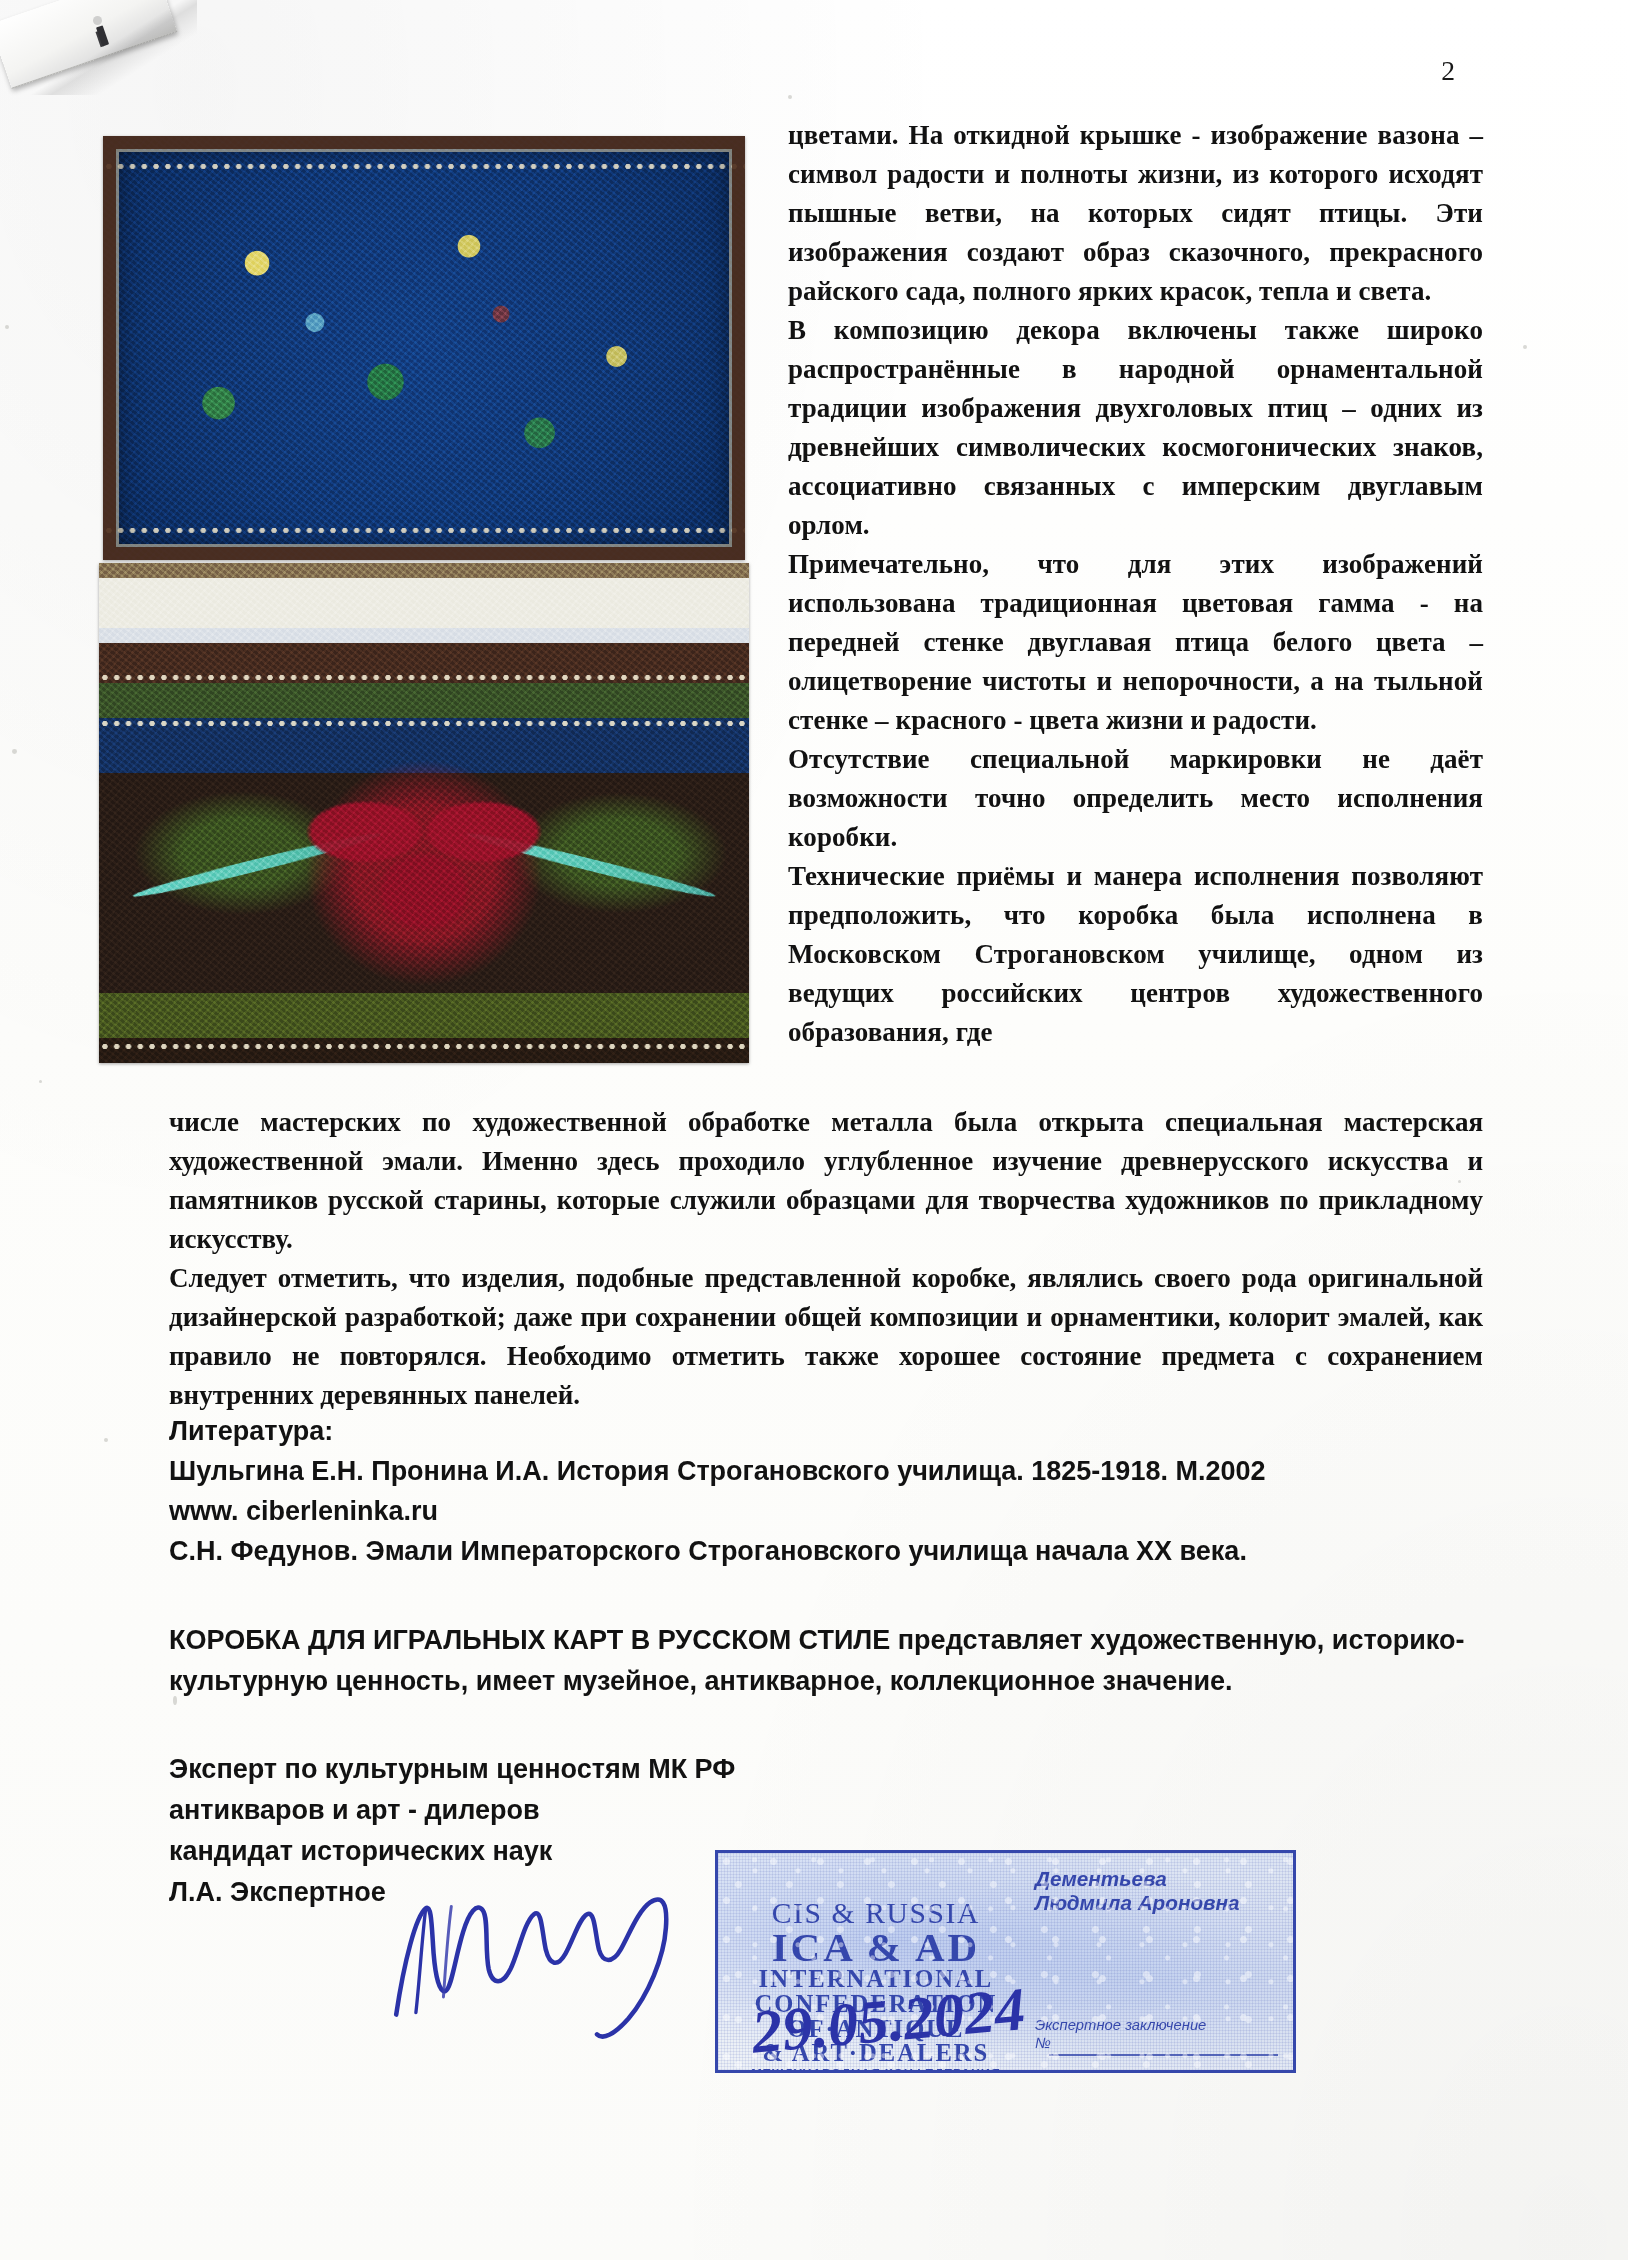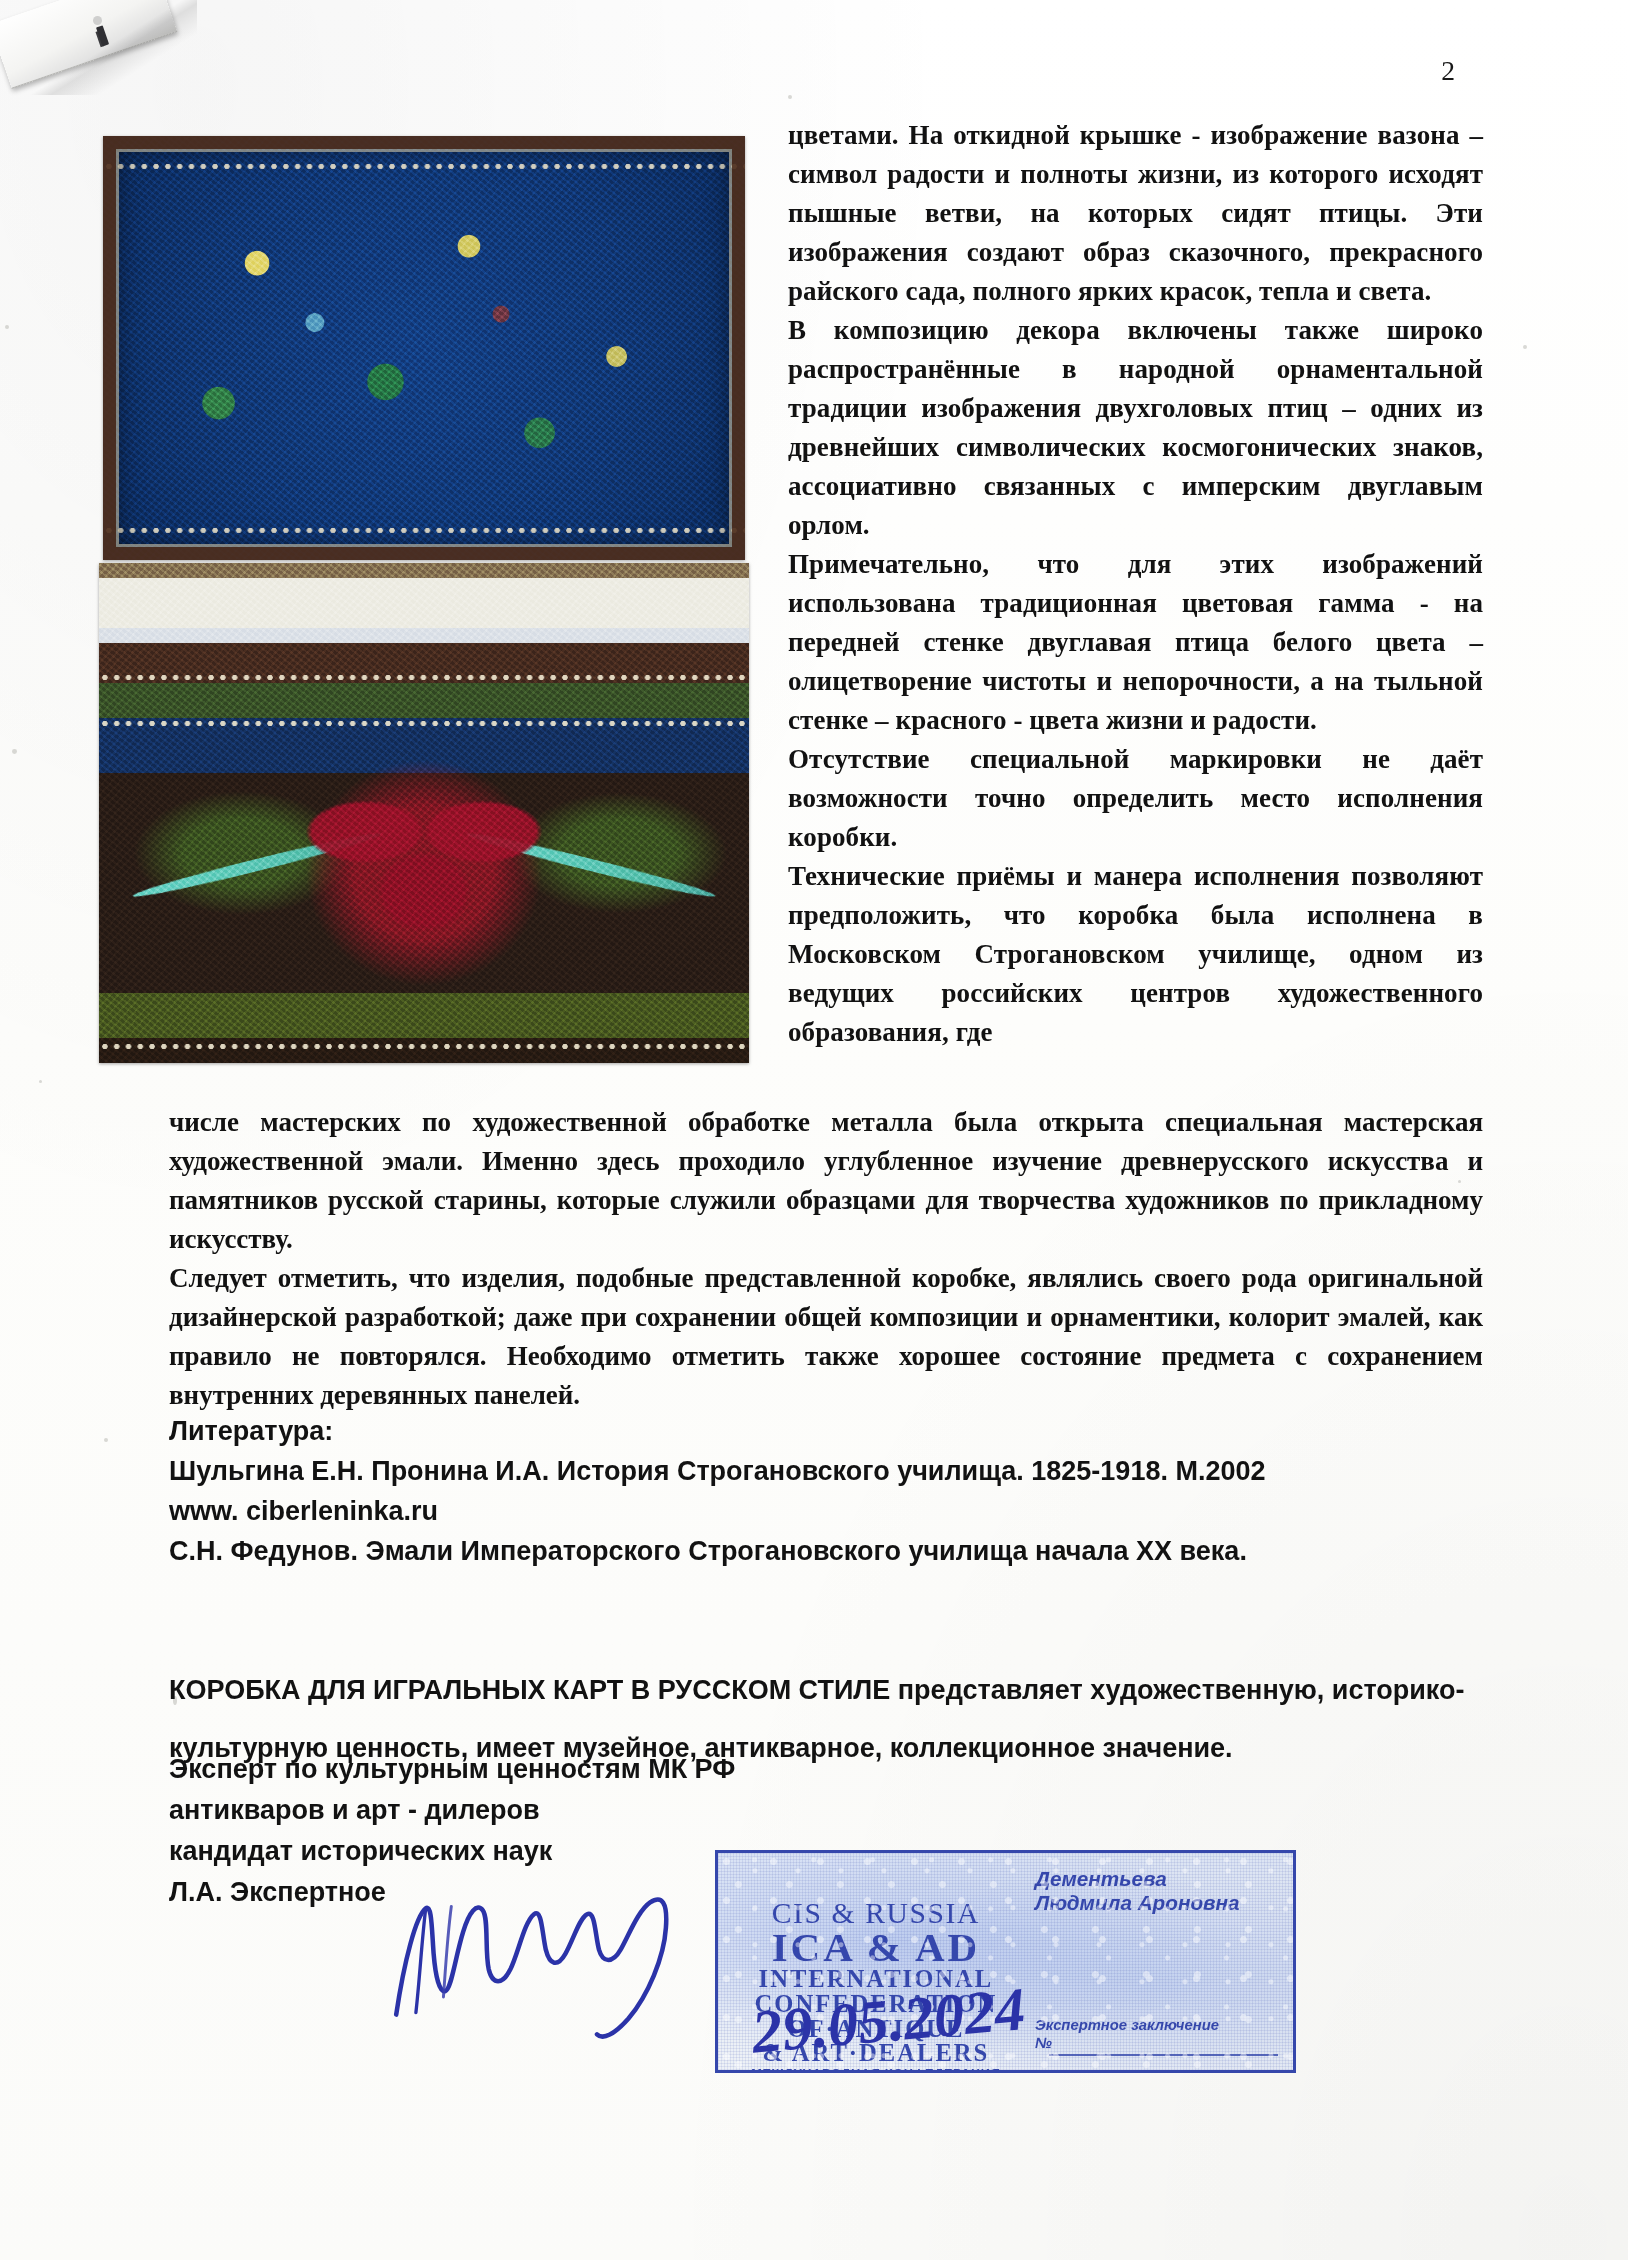--- a/index.html
+++ b/index.html
@@ -145,21 +145,21 @@
   }
   .full-width p{margin:0;}
   .block{
     position:absolute;
     font-family:Liberation Sans, sans-serif;
     color:#121212;font-weight:600;
     font-size:27px;line-height:40px;
   }
   #lit-block{left:169px;top:1411px;width:1310px;}
   #lit-block div{white-space:nowrap;}
-  #conclusion-block{left:169px;top:1620px;width:1320px;line-height:58px;margin-top:41px;}
+  #conclusion-block{left:169px;top:1620px;width:1320px;line-height:41px;}
   #signature-block{left:169px;top:1749px;width:887px;line-height:41px;}
   .caps{font-variant:normal;}
 
   
   .signature{
     position:absolute;left:386px;top:1867px;width:296px;height:187px;
     pointer-events:none;
   }
   .signature svg{display:block;overflow:visible;}
 
@@ -189,21 +189,21 @@
   .stamp-l5{font-size:25.6px;line-height:27.6px;font-weight:700;letter-spacing:2.2px;}
   .stamp-right{
     position:absolute;left:317px;top:13.8px;width:248px;
     font-family:"Liberation Sans", sans-serif;font-style:italic;
   }
   .stamp-name{font-size:20.7px;line-height:24.6px;font-weight:700;}
   .stamp-spec{margin-top:13.8px;font-size:14.8px;line-height:18.7px;font-weight:600;}
   .stamp-no{
     position:absolute;left:317px;bottom:17.7px;width:246px;
     font-family:"Liberation Sans", sans-serif;font-style:italic;
-    font-size:14.8px;line-height:17.7px;font-weight:700;
+    font-size:14.8px;line-height:17.7px;font-weight:400;
   }
   .stamp-rule{
     position:absolute;left:331px;bottom:13.8px;width:229px;height:2px;background:#2b3ea8;opacity:.8;
   }
   .stamp-date{
     position:absolute;left:749px;top:1980px;width:414px;height:108px;pointer-events:none;
   }
   .stamp-wear{
     position:absolute;inset:0;
     background-image:

